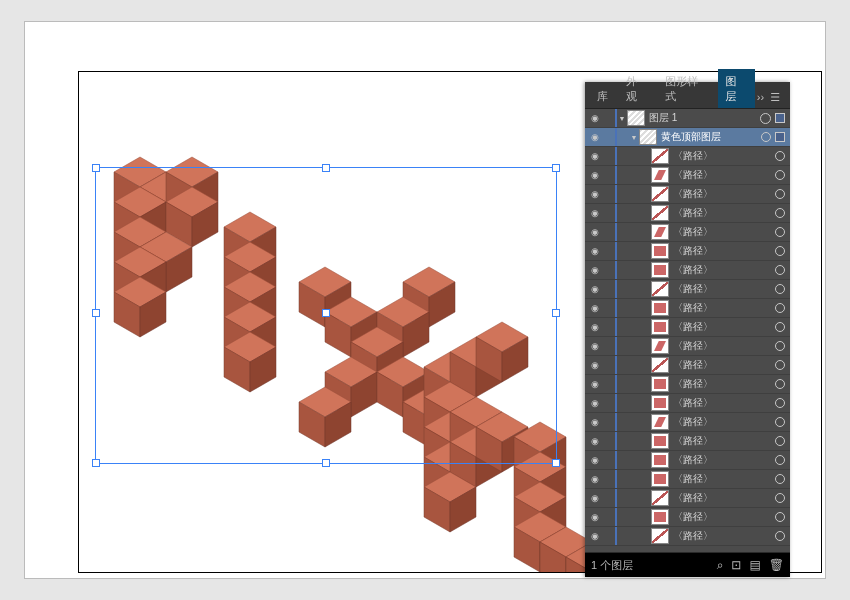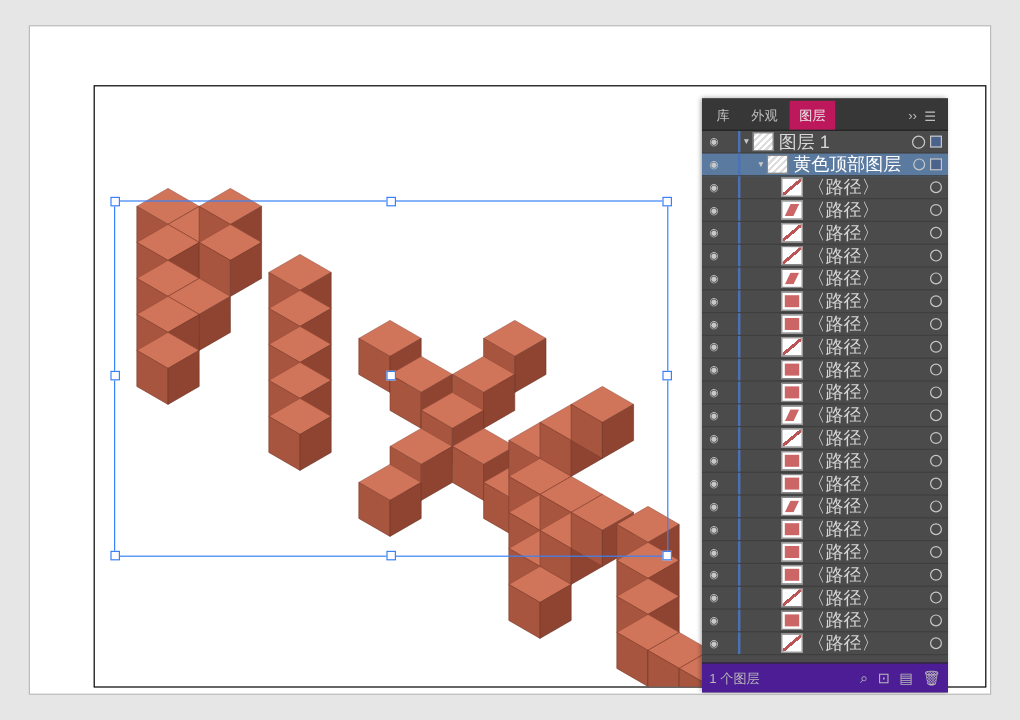--- a/index.html
+++ b/index.html
@@ -7,43 +7,43 @@
 .artboard{position:absolute;left:54px;top:50px;width:742px;height:500px;background:#fff;outline:1px solid #000}
 
 .sel{position:absolute;border:1px solid #3a82f7}
 .h{position:absolute;width:6px;height:6px;border:1px solid #3a82f7;background:#fff}
 
 .art{position:absolute;left:0;top:0;width:100%;height:100%}
 
 .panel{position:absolute;left:560px;top:60px;width:205px;height:495px;background:#4b4b4b;color:#d7d7d7;font-size:11px;box-shadow:-1px 0 4px rgba(0,0,0,0.4)}
 .tabbar{height:26px;display:flex;align-items:flex-end;background:#373737;border-bottom:1px solid #222;padding:0 4px;gap:2px}
 .tab{padding:5px 8px 4px;font-size:11px;color:#bfbfbf;cursor:pointer}
-.tab.active{background:#be185d;color:#e8e8e8}
+.tab.active{background:#0c4a6e;color:#e8e8e8}
 .tab-ext{margin-left:auto;display:flex;gap:6px;padding-right:6px;padding-bottom:4px;color:#bfbfbf}
 .list{height:444px;overflow:hidden}
 .row{height:18px;display:flex;align-items:center;border-bottom:1px solid #3f3f3f;white-space:nowrap}
 .row.sel-row{background:#5b7aa0}
 .vis{width:20px;display:flex;justify-content:center;font-size:9px;color:#c8c8c8}
 .lock{width:10px}
 .hier{display:flex;align-items:center}
 .sp{display:inline-block}
 .arrow{width:10px;font-size:7px;color:#c8c8c8;text-align:center}
 .thumb{width:16px;height:14px;border:1px solid #888;background:#fff;margin-right:4px;flex:none;position:relative;overflow:hidden}
 .th-line::after{content:"";position:absolute;inset:0;background:linear-gradient(140deg,transparent 44%,#b55 44%,#b55 56%,transparent 56%)}
 .th-poly::after{content:"";position:absolute;left:2px;top:2px;right:2px;bottom:2px;background:#c66}
 .th-poly-a::after{content:"";position:absolute;left:2px;top:2px;right:2px;bottom:2px;background:#c66;clip-path:polygon(40% 0,100% 0,60% 100%,0 100%)}
 .th-ico{background:repeating-linear-gradient(135deg,#ddd,#ddd 2px,#fff 2px,#fff 4px)}
-.name{color:#d7d7d7;font-size:15px;overflow:hidden;text-overflow:ellipsis}
+.name{color:#d7d7d7;font-size:10px;overflow:hidden;text-overflow:ellipsis}
 .row.sel-row .name{color:#fff}
 .meta{margin-left:auto;display:flex;align-items:center;gap:4px;padding-right:5px}
 .ring{width:8px;height:8px;border:1px solid #c8c8c8;border-radius:50%}
 .ring.big{width:9px;height:9px}
 .sq{width:8px;height:8px;background:#4a628c;border:1px solid #c8c8c8}
 .blueline{width:2px;height:18px;background:#4a72b8;flex:none}
-.status{position:absolute;left:0;right:0;bottom:0;height:24px;background:#4c1d95;border-top:1px solid #2a2a2a;display:flex;align-items:center;gap:8px;padding:0 6px;color:#b8b8b8;font-size:11px}
+.status{position:absolute;left:0;right:0;bottom:0;height:24px;background:#000000;border-top:1px solid #2a2a2a;display:flex;align-items:center;gap:8px;padding:0 6px;color:#b8b8b8;font-size:11px}
 .status .ic{font-size:12px}
 .spacer{flex:1}
 </style>
 </head>
 <body>
 
 <div class="frame">
   <div class="artboard">
 
     <svg class="art" viewBox="0 0 742 500">
@@ -120,20 +120,21 @@
     <div class="h" style="left:473px;top:237px"></div>
     <div class="h" style="left:13px;top:387px"></div>
     <div class="h" style="left:243px;top:387px"></div>
     <div class="h" style="left:473px;top:387px"></div>
   </div>
 
   <div class="panel">
     <div class="tabbar">
       <div class="tab">库</div>
       <div class="tab">外观</div>
+      <div class="tab">图形样式</div>
       <div class="tab active">图层</div>
       <div class="tab-ext">
         <span>››</span>
         <span>☰</span>
       </div>
     </div>
 
     <div class="list" id="layer-list">
         <div class="row">
           <div class="vis">◉</div>

